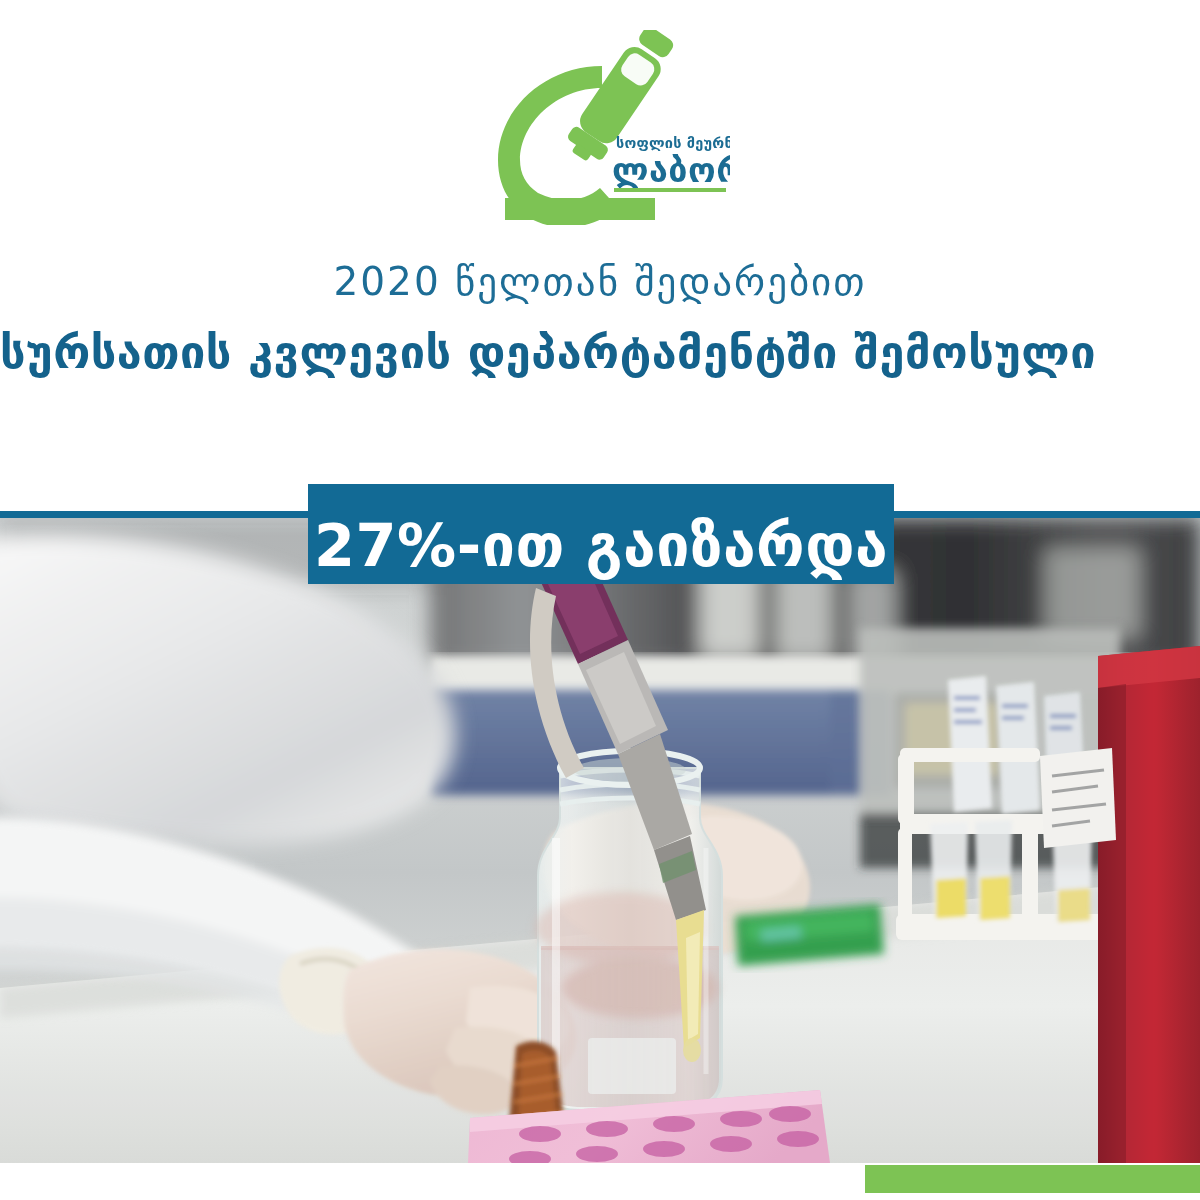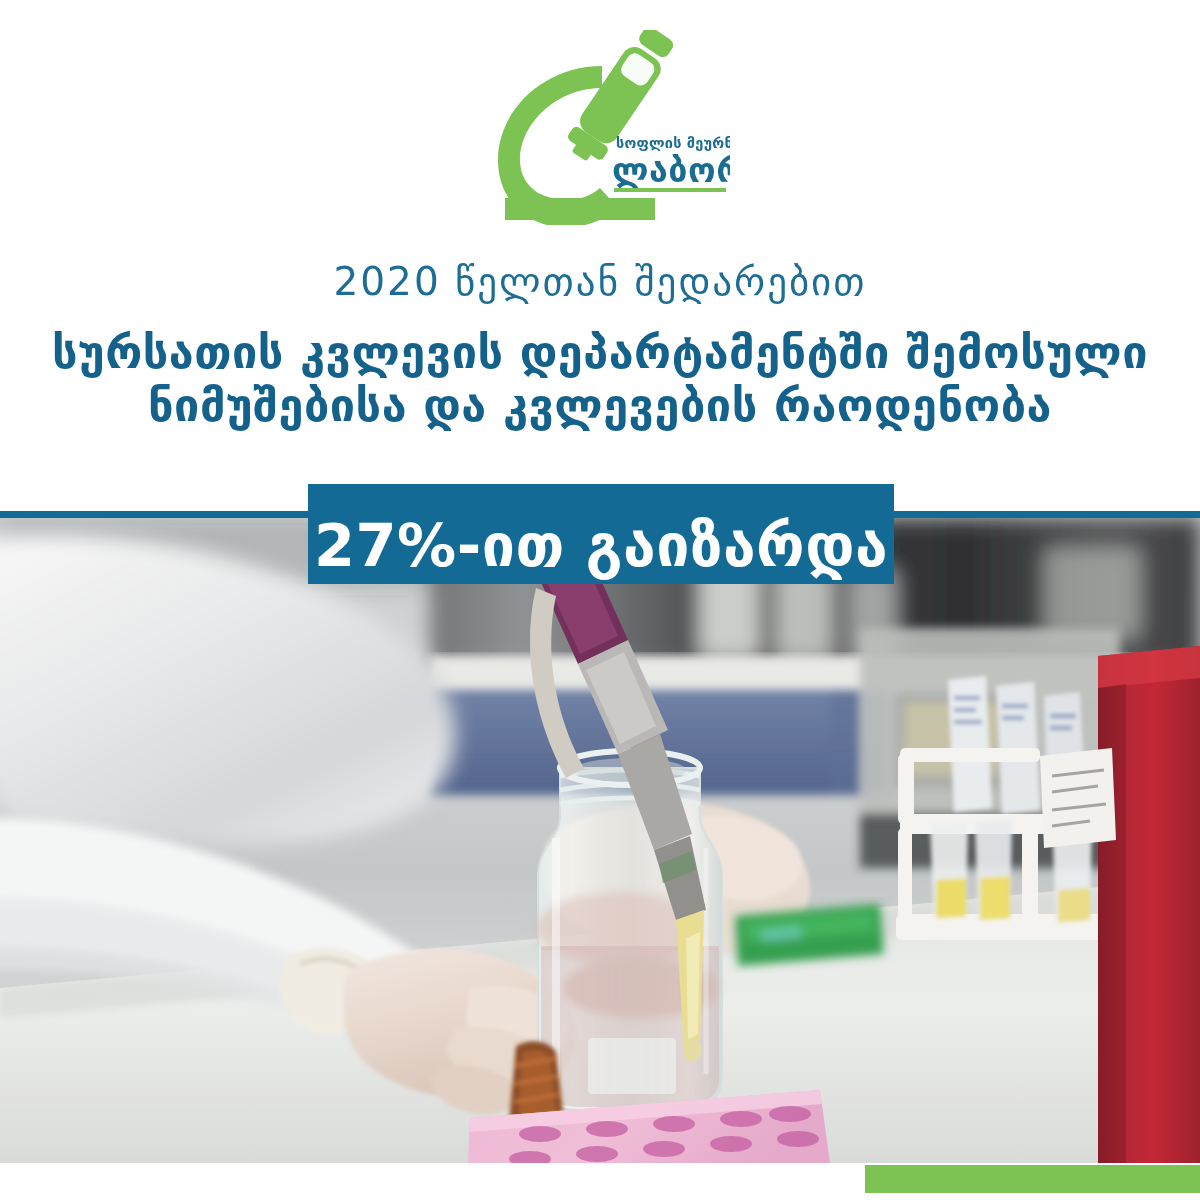--- a/index.html
+++ b/index.html
@@ -41,21 +41,21 @@
     line-height: 1;
     letter-spacing: 2px;
     color: #1d6d96;
     font-weight: 400;
     white-space: nowrap;
   }
   #headline {
     position: absolute;
     top: 326px;
     left: 0; right: 0;
-    text-align: center;
+    text-align: left;
     color: #14628c;
     font-weight: 700;
     line-height: 1.18;
   }
   #headline .hl-line {
     display: block;
     font-size: 45px;
     letter-spacing: 0.5px;
     white-space: nowrap;
   }
@@ -157,21 +157,20 @@
       <text x="142" y="152" font-family="'DejaVu Sans','Liberation Sans',sans-serif" font-size="34" font-weight="700" fill="#1B6C93" letter-spacing="0.5">ლაბორატორია</text>
 
       <rect x="144" y="158" width="112" height="4" fill="#7DC354"></rect>
     </svg>
   </div>
 
   <div id="kicker">2020 წელთან შედარებით</div>
 
   <div id="headline">
     <span class="hl-line">სურსათის კვლევის დეპარტამენტში შემოსული</span>
-    <span class="hl-line">ნიმუშებისა და კვლევების  რაოდენობა</span>
   </div>
 
   <div id="blue-rule"></div>
 
   <div id="photo">
     <svg id="photo-svg" viewBox="0 0 1200 645" preserveAspectRatio="none">
       <defs>
         <linearGradient id="bgWall" x1="0" y1="0" x2="0" y2="1">
           <stop offset="0%" stop-color="#c9cdce"></stop>
           <stop offset="28%" stop-color="#d3d6d5"></stop>

